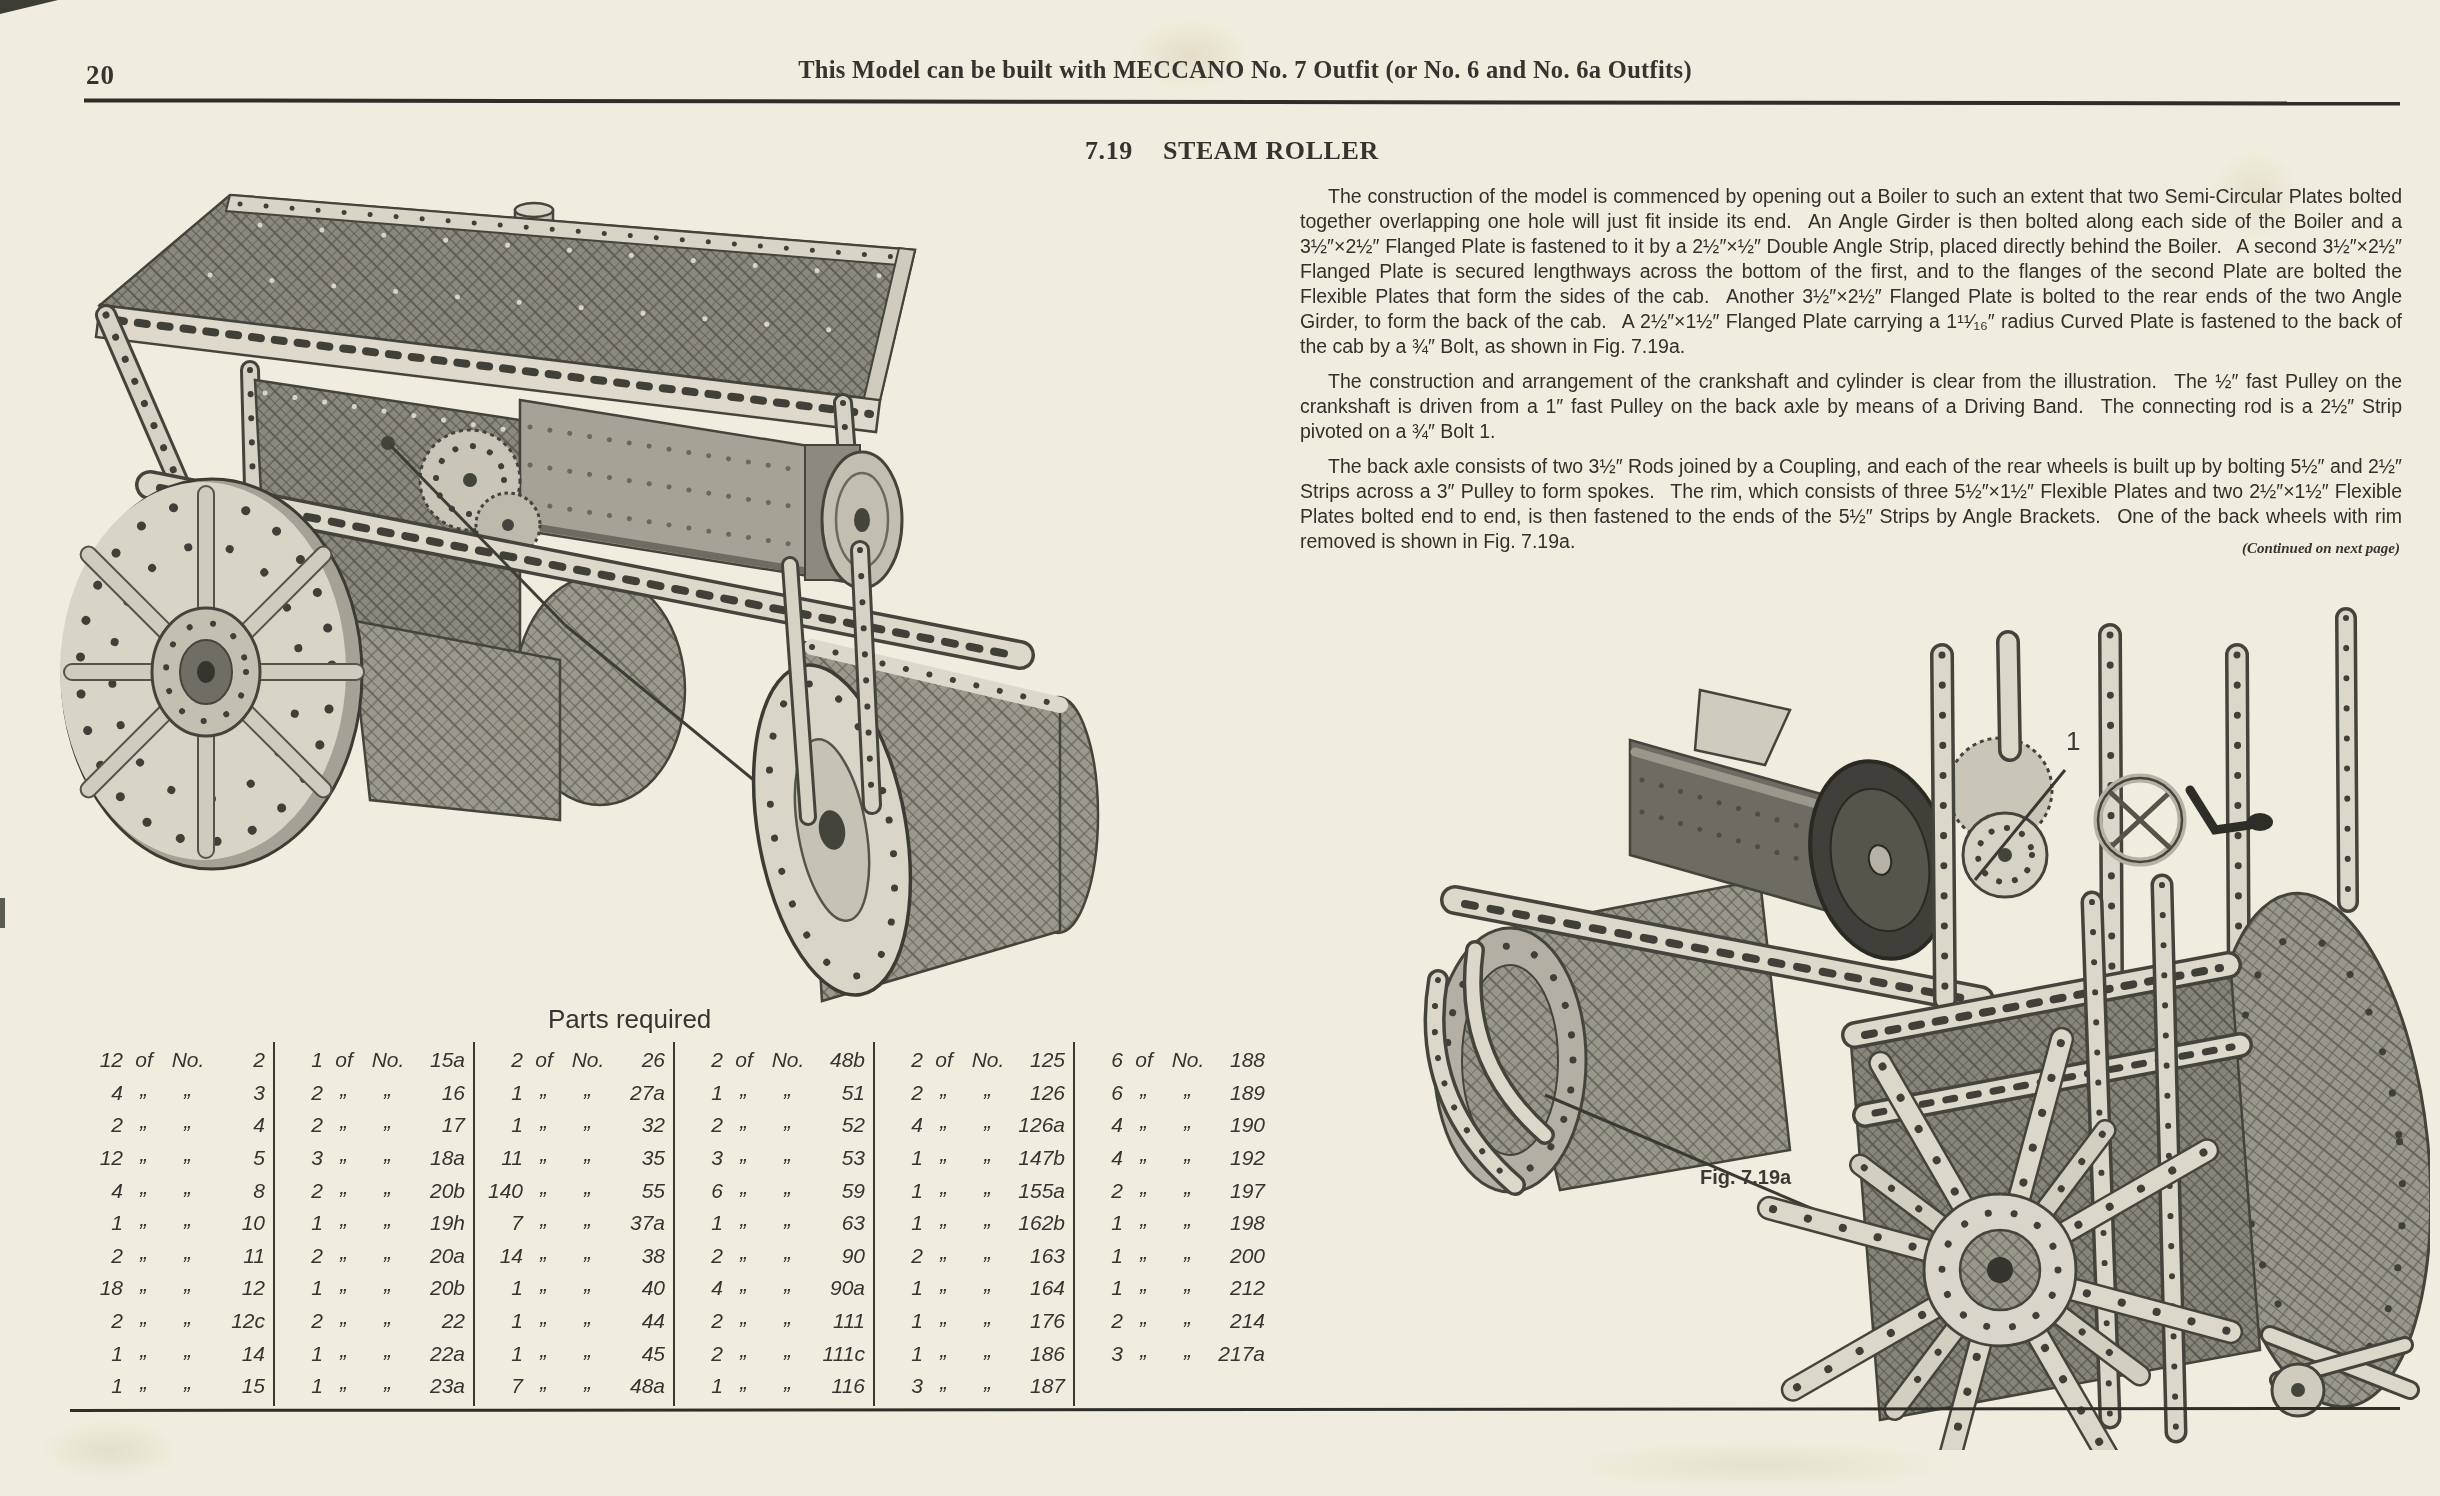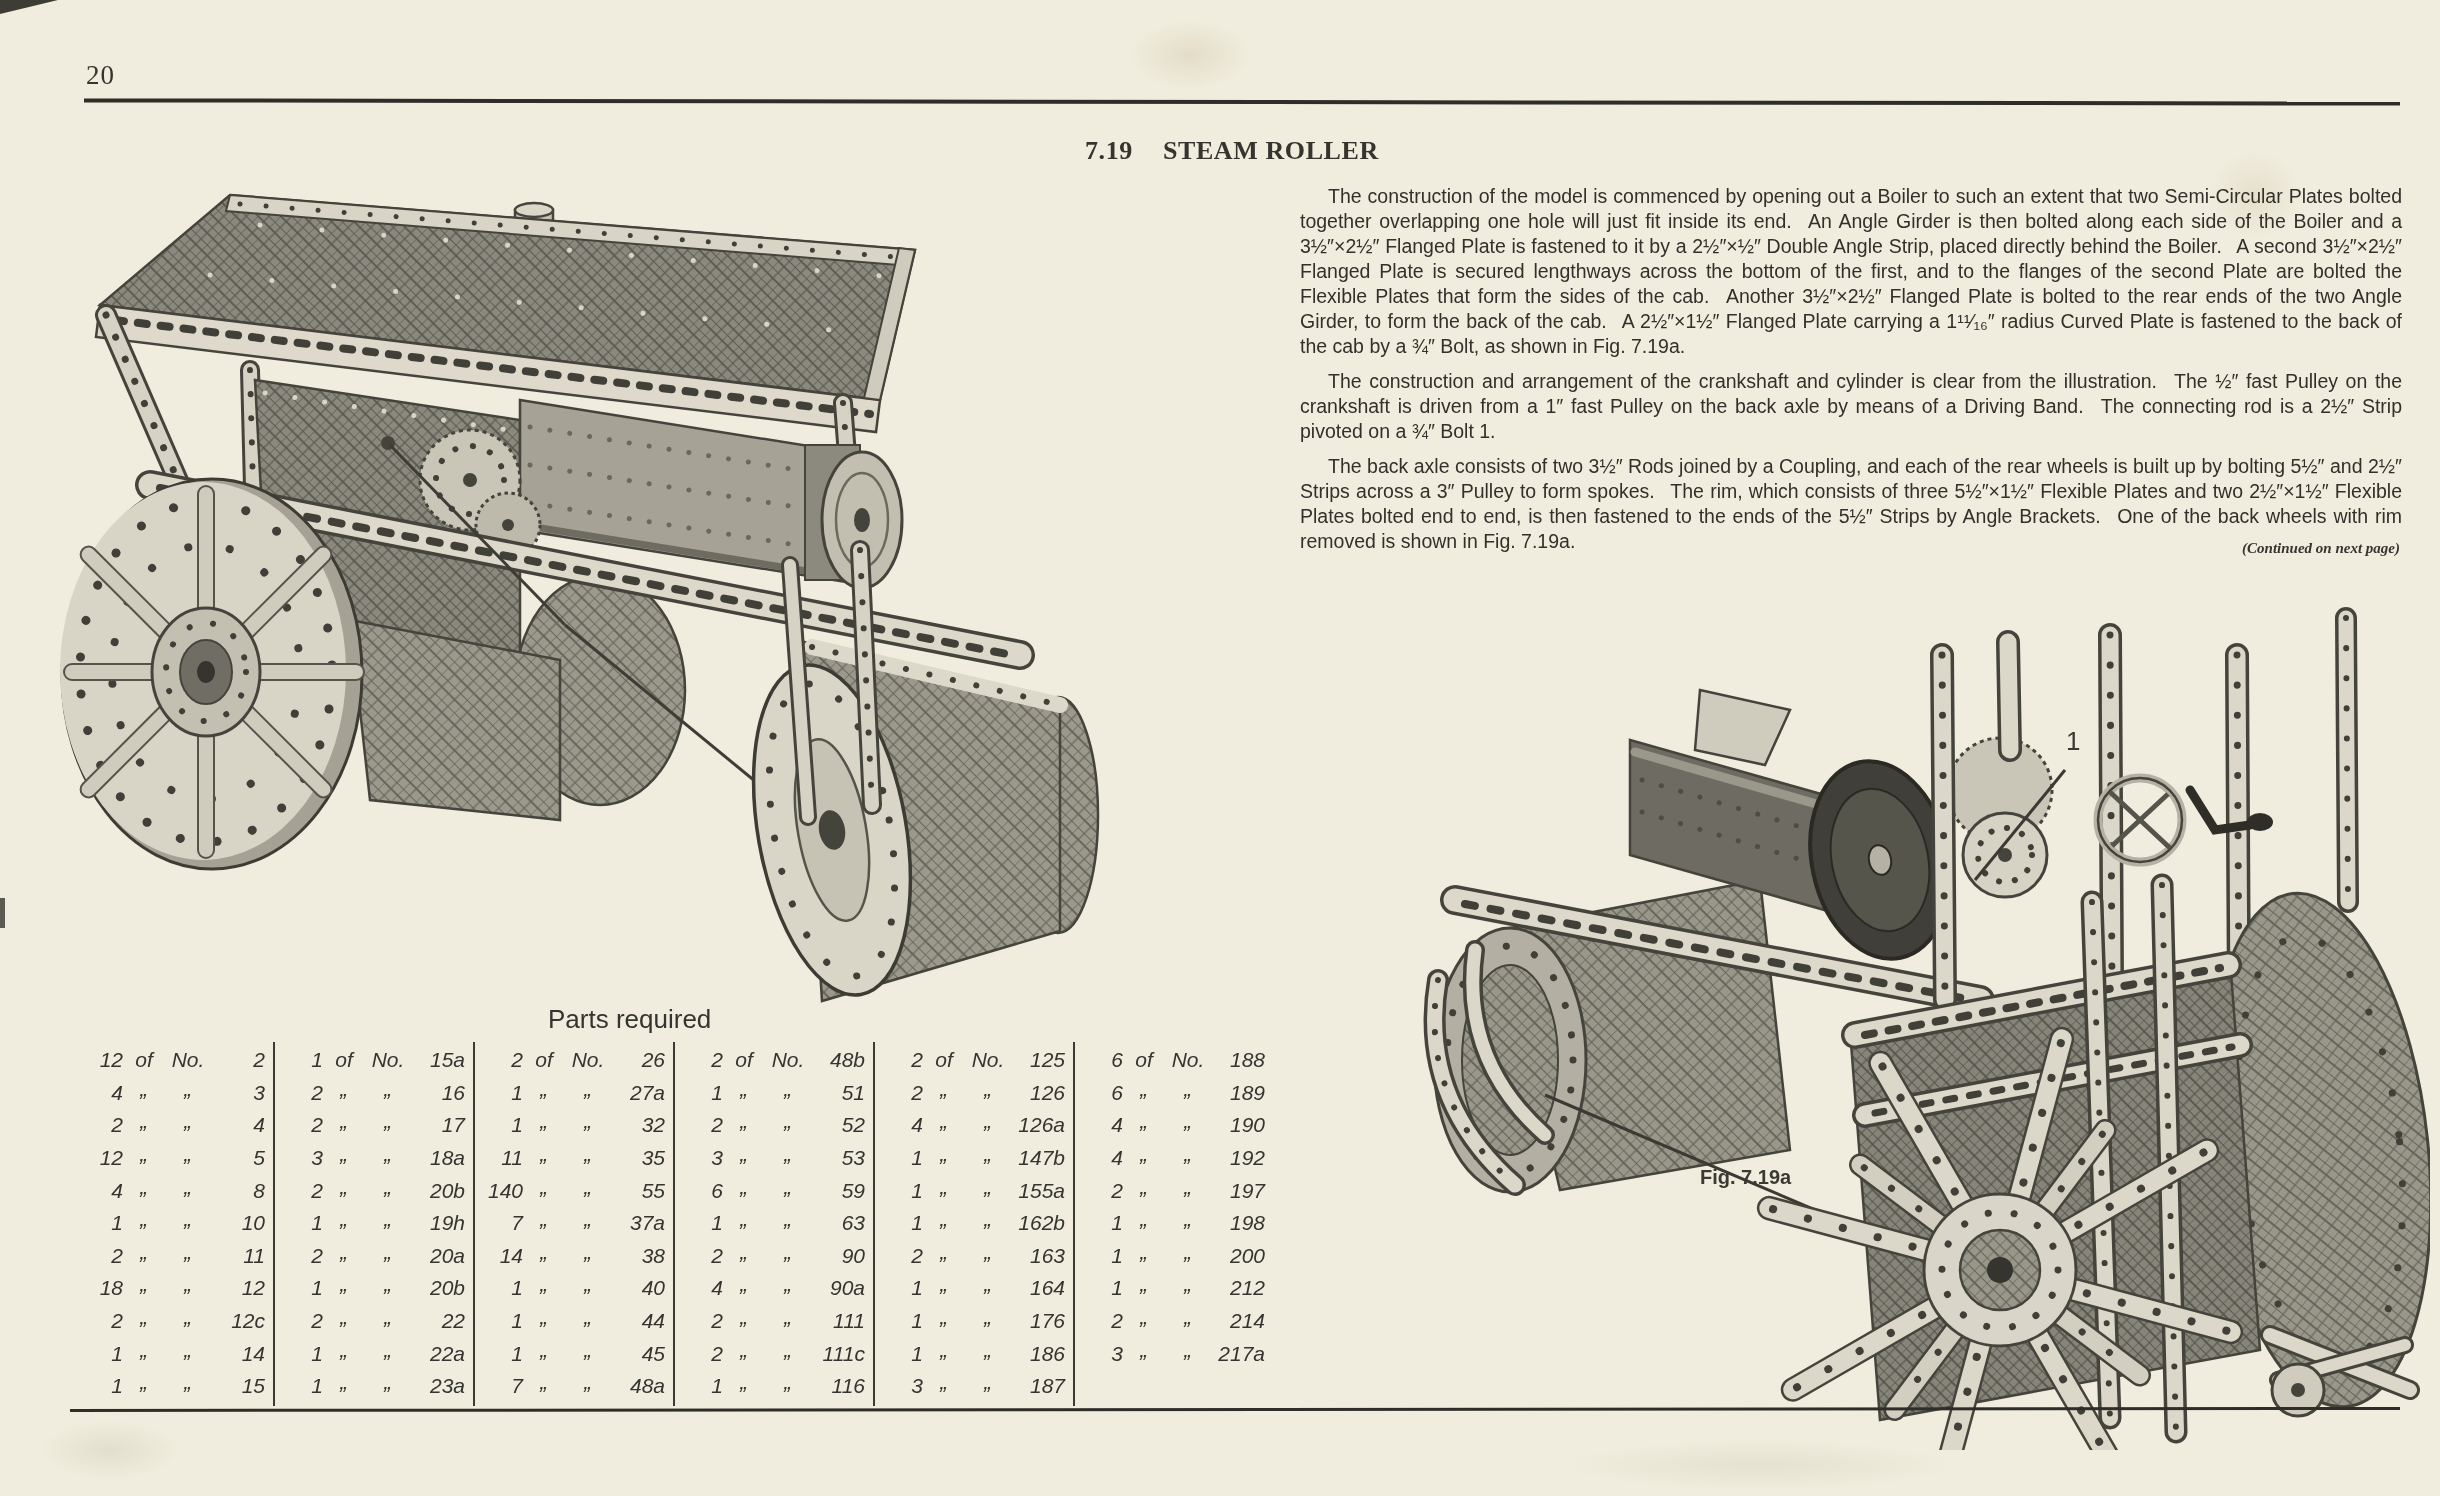--- a/index.html
+++ b/index.html
@@ -17,21 +17,21 @@
   .corner-mark{position:absolute;left:0;top:0;width:58px;height:14px;background:#1d1c18;
     clip-path:polygon(0 0,100% 0,0 100%);opacity:.85;}
   .edge-tick{position:absolute;left:0;top:898px;width:5px;height:30px;background:#1d1c18;opacity:.7;}
   .fox{position:absolute;border-radius:50%;pointer-events:none;}
   .fox1{left:1130px;top:20px;width:120px;height:70px;background:radial-gradient(closest-side,rgba(176,156,110,.20),rgba(176,156,110,0));}
   .fox2{left:2210px;top:150px;width:90px;height:90px;background:radial-gradient(closest-side,rgba(176,156,110,.16),rgba(176,156,110,0));}
   .fox3{left:40px;top:1420px;width:140px;height:60px;background:radial-gradient(closest-side,rgba(150,140,110,.15),rgba(150,140,110,0));}
   .fox4{left:1560px;top:1440px;width:400px;height:50px;background:radial-gradient(closest-side,rgba(150,140,110,.12),rgba(150,140,110,0));}
   
   .page-number{position:absolute;left:86px;top:60px;font-family:"Liberation Serif",serif;
-    font-size:27px;font-weight:400;letter-spacing:1px;}
+    font-size:27px;font-weight:700;letter-spacing:1px;}
   .running-head{position:absolute;left:700px;top:56px;width:1090px;text-align:center;
     font-family:"Liberation Serif",serif;font-size:24.5px;font-weight:600;letter-spacing:.3px;}
   .top-rule{position:absolute;left:84px;top:100px;width:2316px;height:4px;background:var(--rule);
     transform:rotate(.08deg);}
   .model-title{position:absolute;left:1085px;top:136px;font-family:"Liberation Serif",serif;
     font-size:26px;font-weight:700;letter-spacing:.6px;white-space:nowrap;}
   .model-title .t-num{margin-right:30px;}
   
   .bodytext{position:absolute;left:1300px;top:184px;width:1102px;
     font-size:19.5px;line-height:25px;text-align:justify;color:#31302a;}
@@ -65,20 +65,21 @@
 <div id="page">
 
   <div class="corner-mark"></div>
   <div class="edge-tick"></div>
   <div class="fox fox1"></div>
   <div class="fox fox2"></div>
   <div class="fox fox3"></div>
   <div class="fox fox4"></div>
 
   <div class="page-number">20</div>
+  <div class="running-head">This Model can be built with MECCANO No. 7 Outfit (or No. 6 and No. 6a Outfits)</div>
   <div class="top-rule"></div>
 
   <div class="model-title">
     <span class="t-num">7.19</span><span>STEAM ROLLER</span>
   </div>
 
   <div class="bodytext">
     <p>The construction of the model is commenced by opening out a Boiler to such an extent that two Semi-Circular Plates bolted together overlapping one hole will just fit inside its end.  An Angle Girder is then bolted along each side of the Boiler and a 3½″×2½″ Flanged Plate is fastened to it by a 2½″×½″ Double Angle Strip, placed directly behind the Boiler.  A second 3½″×2½″ Flanged Plate is secured lengthways across the bottom of the first, and to the flanges of the second Plate are bolted the Flexible Plates that form the sides of the cab.  Another 3½″×2½″ Flanged Plate is bolted to the rear ends of the two Angle Girder, to form the back of the cab.  A 2½″×1½″ Flanged Plate carrying a 1¹¹⁄₁₆″ radius Curved Plate is fastened to the back of the cab by a ¾″ Bolt, as shown in Fig. 7.19a.</p>
     <p>The construction and arrangement of the crankshaft and cylinder is clear from the illustration.  The ½″ fast Pulley on the crankshaft is driven from a 1″ fast Pulley on the back axle by means of a Driving Band.  The connecting rod is a 2½″ Strip pivoted on a ¾″ Bolt 1.</p>
     <p>The back axle consists of two 3½″ Rods joined by a Coupling, and each of the rear wheels is built up by bolting 5½″ and 2½″ Strips across a 3″ Pulley to form spokes.  The rim, which consists of three 5½″×1½″ Flexible Plates and two 2½″×1½″ Flexible Plates bolted end to end, is then fastened to the ends of the 5½″ Strips by Angle Brackets.  One of the back wheels with rim removed is shown in Fig. 7.19a.</p>

